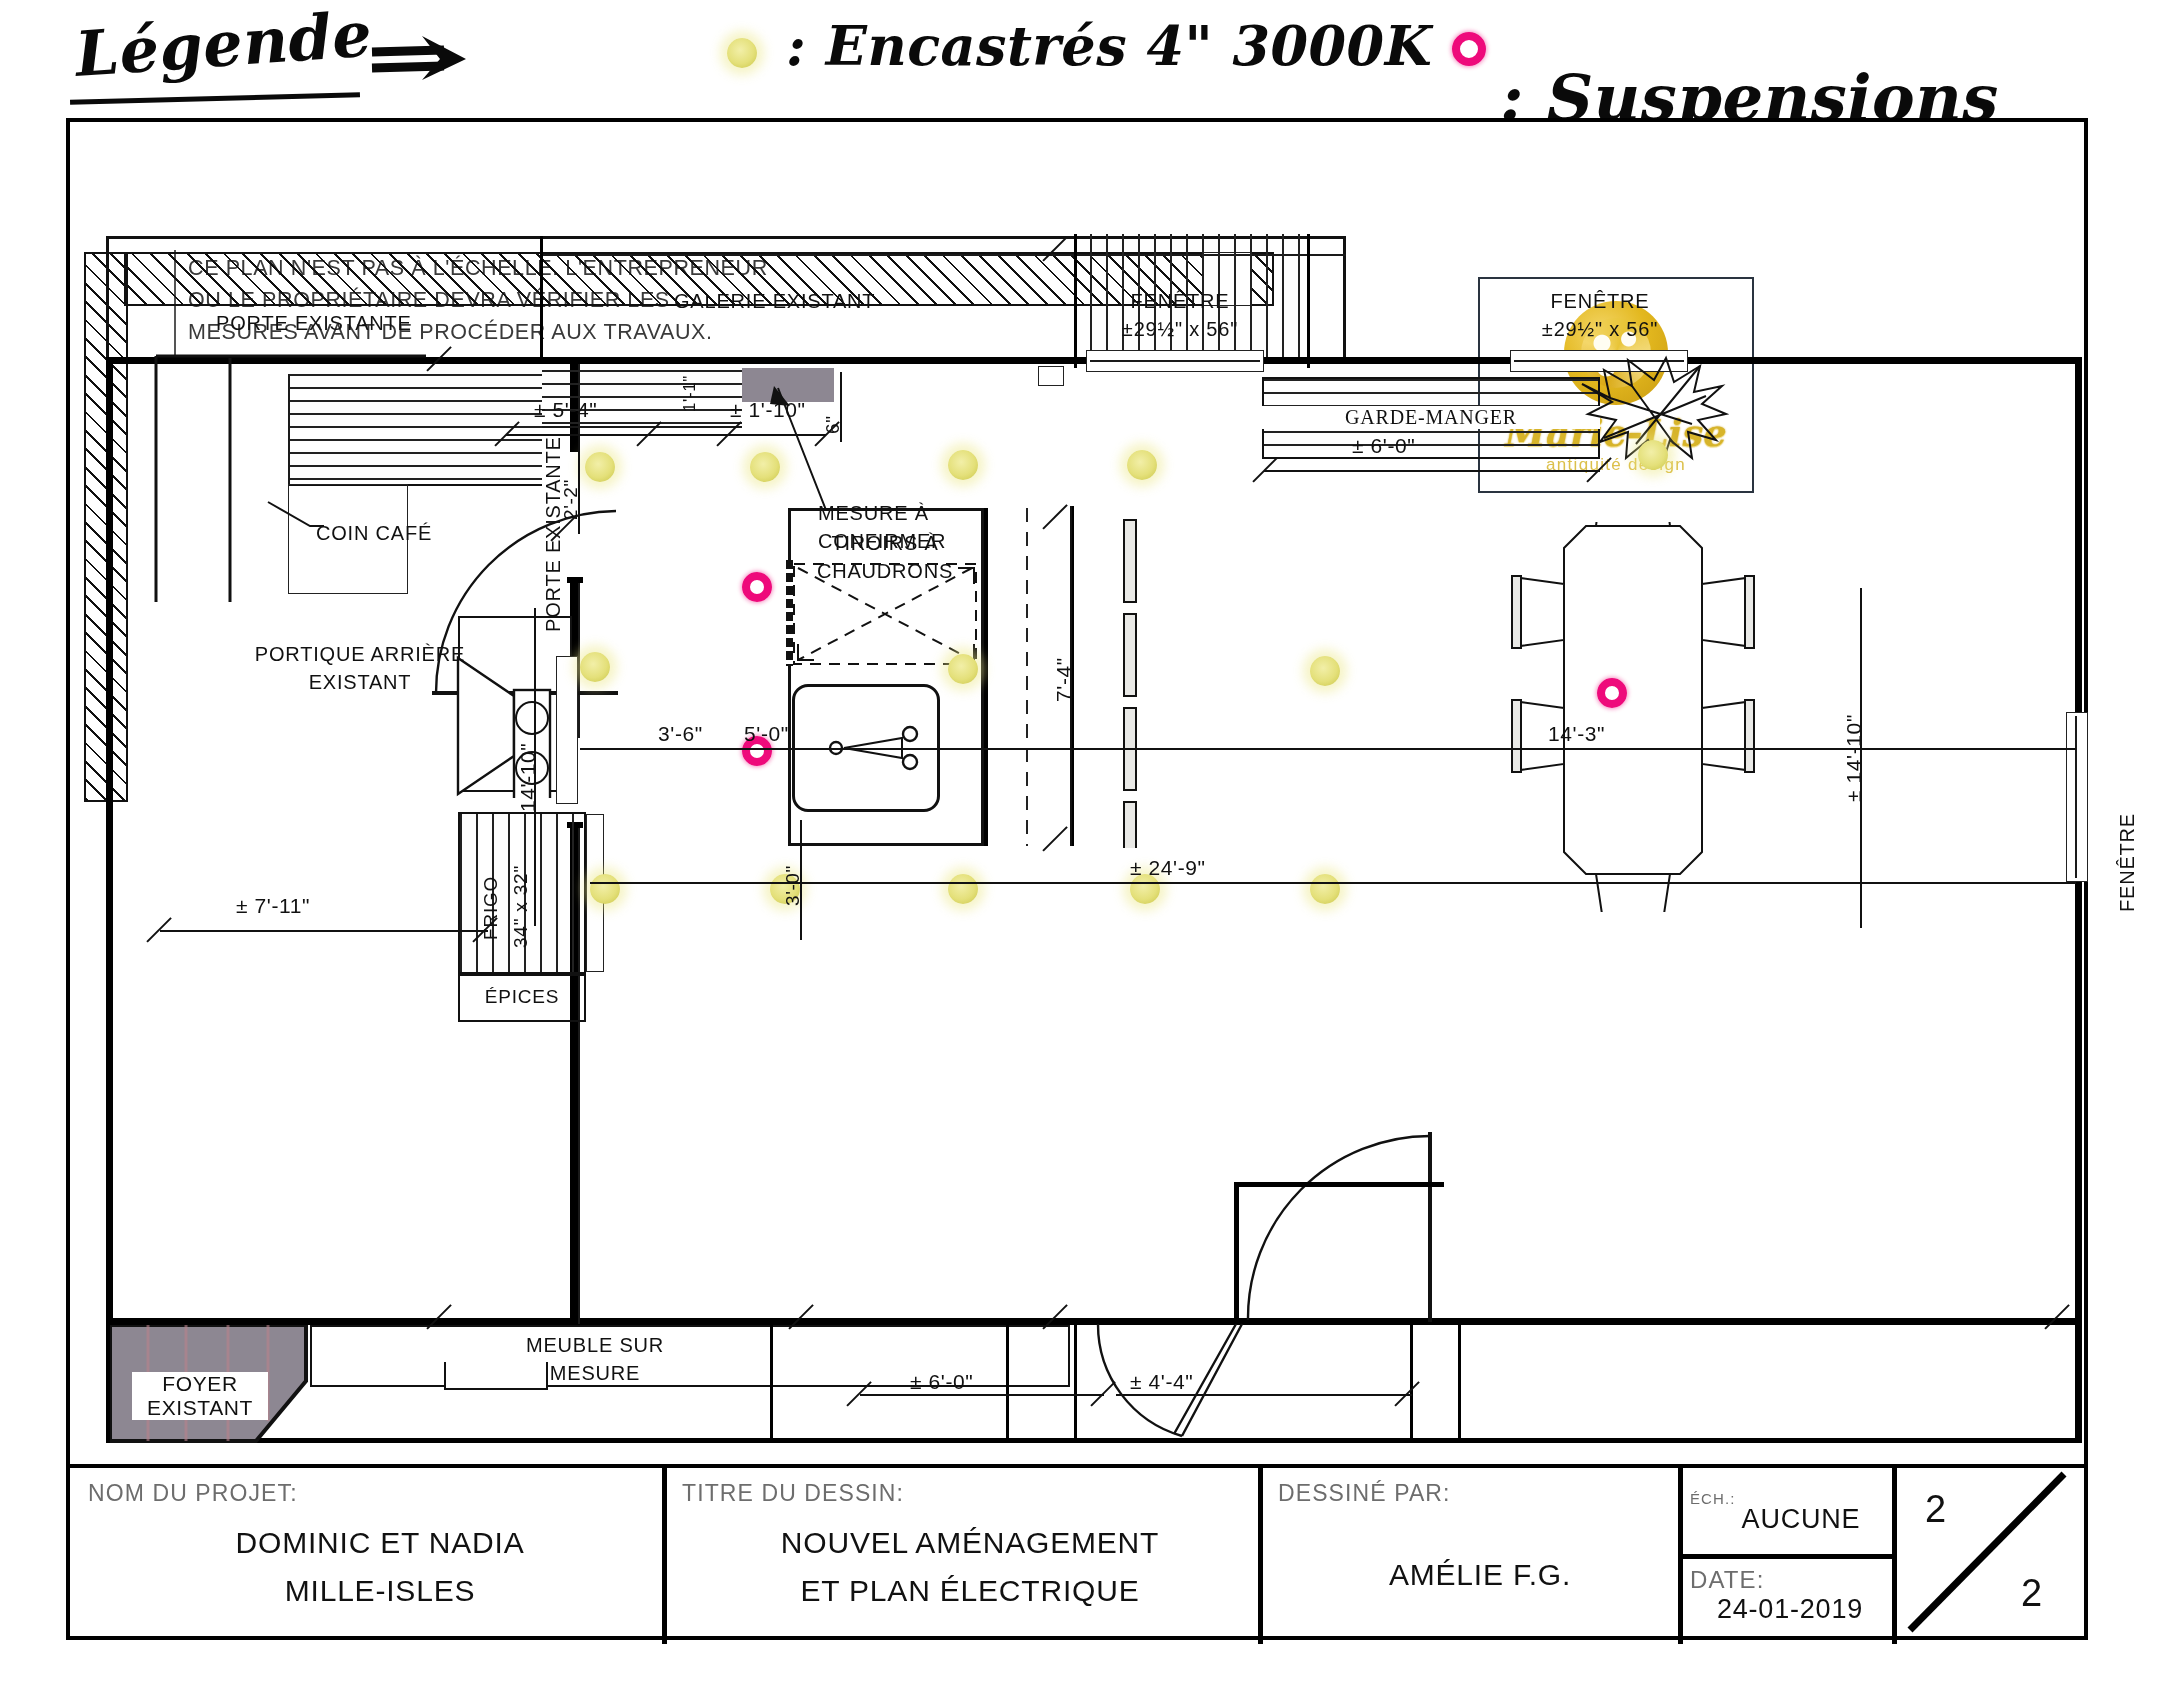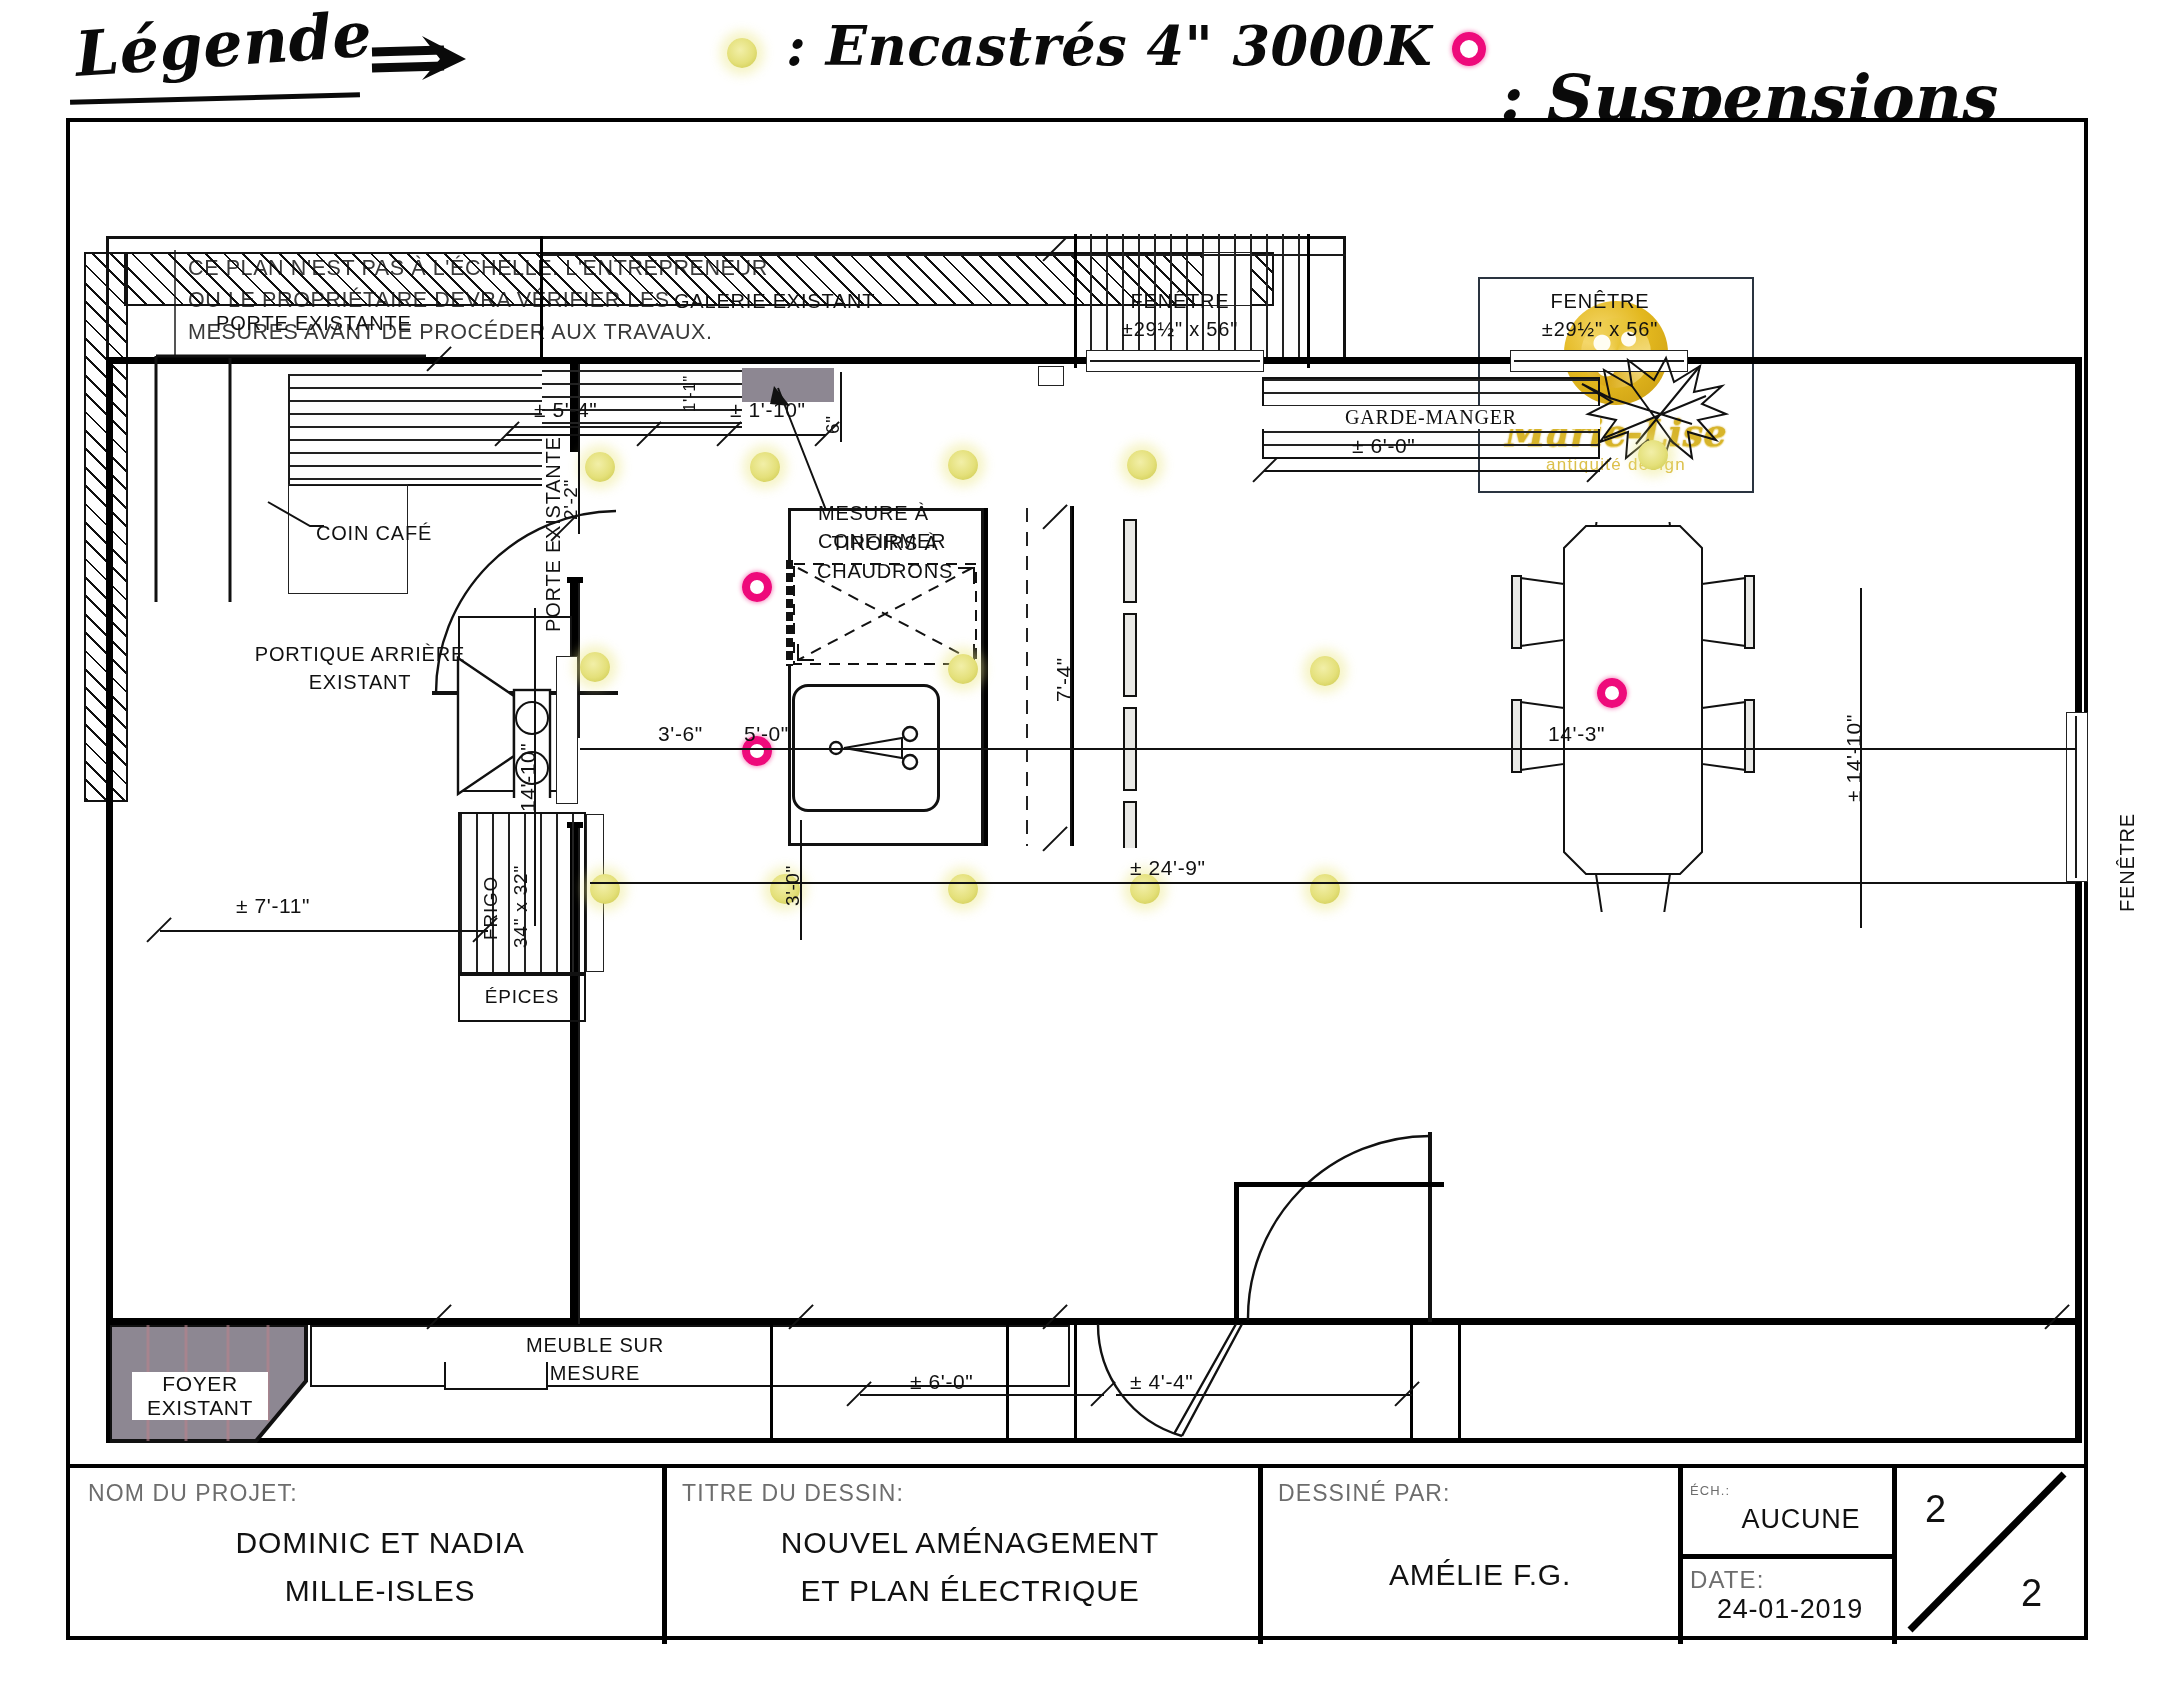--- a/index.html
+++ b/index.html
@@ -427,20 +427,20 @@
   <div class="tbval" style="left:60px;top:58px;width:500px;">DOMINIC ET NADIA</div>
   <div class="tbval" style="left:60px;top:106px;width:500px;">MILLE-ISLES</div>
 
   <div class="tbhead" style="left:612px;top:12px;">TITRE DU DESSIN:</div>
   <div class="tbval" style="left:640px;top:58px;width:520px;">NOUVEL AMÉNAGEMENT</div>
   <div class="tbval" style="left:640px;top:106px;width:520px;">ET PLAN ÉLECTRIQUE</div>
 
   <div class="tbhead" style="left:1208px;top:12px;">DESSINÉ PAR:</div>
   <div class="tbval" style="left:1230px;top:90px;width:360px;">AMÉLIE F.G.</div>
 
-  <div class="tbhead" style="left:1620px;top:15px;font-size:13px;">ÉCH.:</div>
+  <div class="tbhead" style="left:1620px;top:22px;font-size:15px;">ÉCH.:</div>
   <div class="tbval" style="left:1646px;top:36px;width:170px;font-size:27px;">AUCUNE</div>
   <div class="tbhead" style="left:1620px;top:98px;font-size:24px;">DATE:</div>
   <div class="tbval" style="left:1630px;top:126px;width:180px;font-size:27px;">24-01-2019</div>
 
   <div class="tbval" style="left:1834px;top:20px;width:64px;font-size:38px;">2</div>
   <div class="tbval" style="left:1930px;top:104px;width:64px;font-size:38px;">2</div>
 </div>
 
 </body></html>

